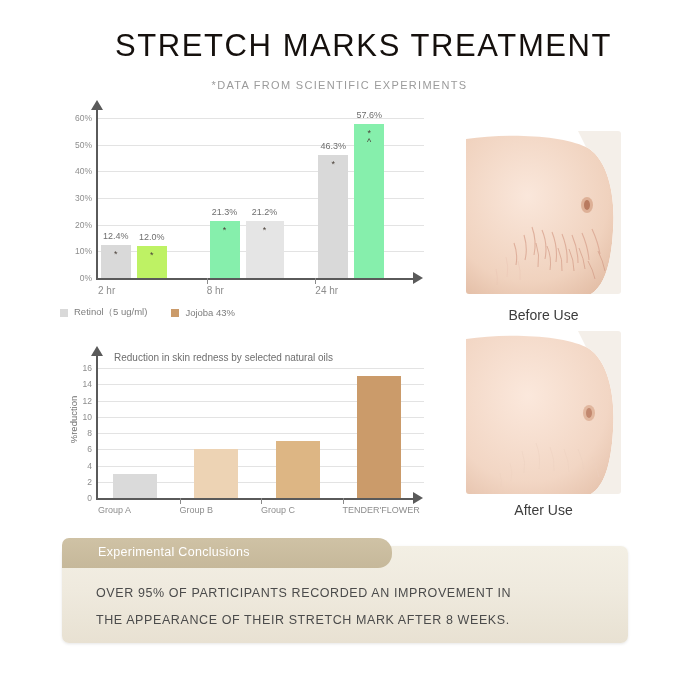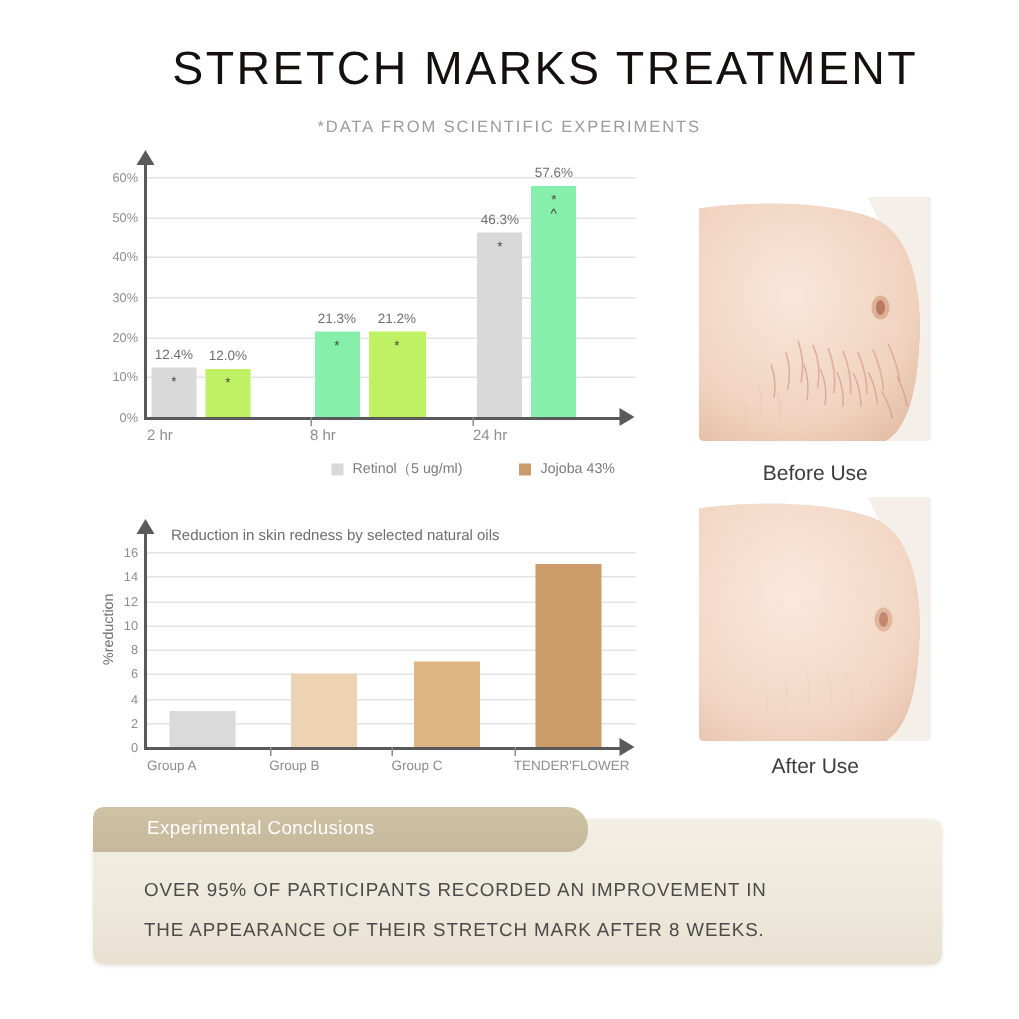--- a/index.html
+++ b/index.html
@@ -62,22 +62,22 @@
   }
   .bar .marks {
     margin-top:5px; font-size:9px; color:#4a4038; line-height:9px; text-align:center;
   }
   .bar .marks span { display:block; }
   .xcat {
     position:absolute; top:167px; text-align:left;
     font-size:10px; color:#8d8d8d;
   }
   .legend {
-    position:absolute; left:48px; top:306px; width:362px;
-    display:flex; justify-content:flex-end; gap:38px; align-items:center;
+    position:absolute; left:60px; top:306px; width:362px;
+    display:flex; justify-content:flex-start; gap:24px; align-items:center;
   }
   .legend-item { display:flex; align-items:center; gap:6px; }
   .legend-sw { width:8px; height:8px; }
   .legend-tx { font-size:9.5px; color:#7d7d7d; white-space:nowrap; }
 
   
   .chart2 { position:absolute; left:62px; top:352px; width:362px; height:170px; }
   .c2-title {
     position:absolute; left:52px; top:0px; width:300px;
     font-size:10px; color:#6e6e6e; white-space:nowrap;
@@ -187,21 +187,21 @@
             <span>*</span>
           </div>
         </div>
         <div class="xcat" style="left: 0px; width: 71.72px;">2 hr</div>
         <div class="bar" style="left: 111.527px; width: 30px; height: 56.8px; background: #86efac;">
           <span class="bvalue">21.3%</span>
           <div class="marks">
             <span>*</span>
           </div>
         </div>
-        <div class="bar" style="left: 147.527px; width: 38px; height: 56.5333px; background: #bef264;">
+        <div class="bar" style="left: 147.527px; width: 38px; height: 56.5333px; background: #e5e5e5;">
           <span class="bvalue">21.2%</span>
           <div class="marks">
             <span>*</span>
           </div>
         </div>
         <div class="xcat" style="left: 108.667px; width: 71.72px;">8 hr</div>
         <div class="tickmark" style="left: 108.667px;"></div>
         <div class="bar" style="left: 220.193px; width: 30px; height: 123.467px; background: rgb(217, 217, 217);">
           <span class="bvalue">46.3%</span>
           <div class="marks">

